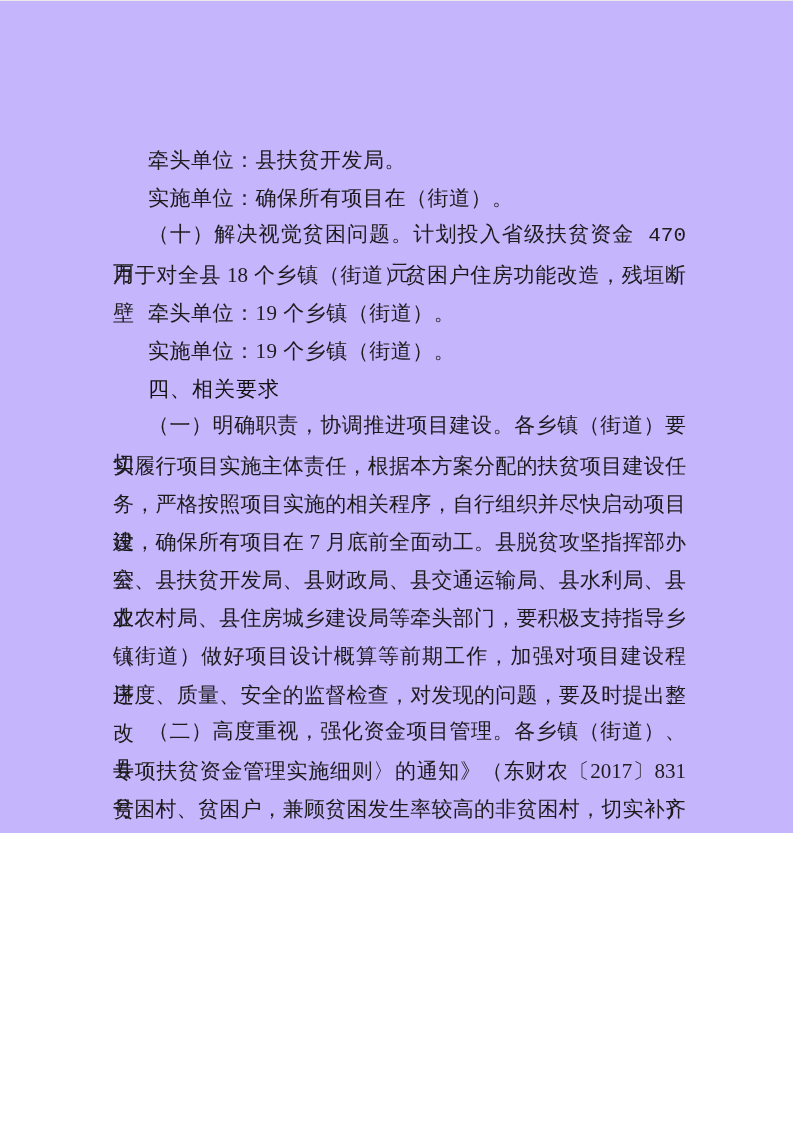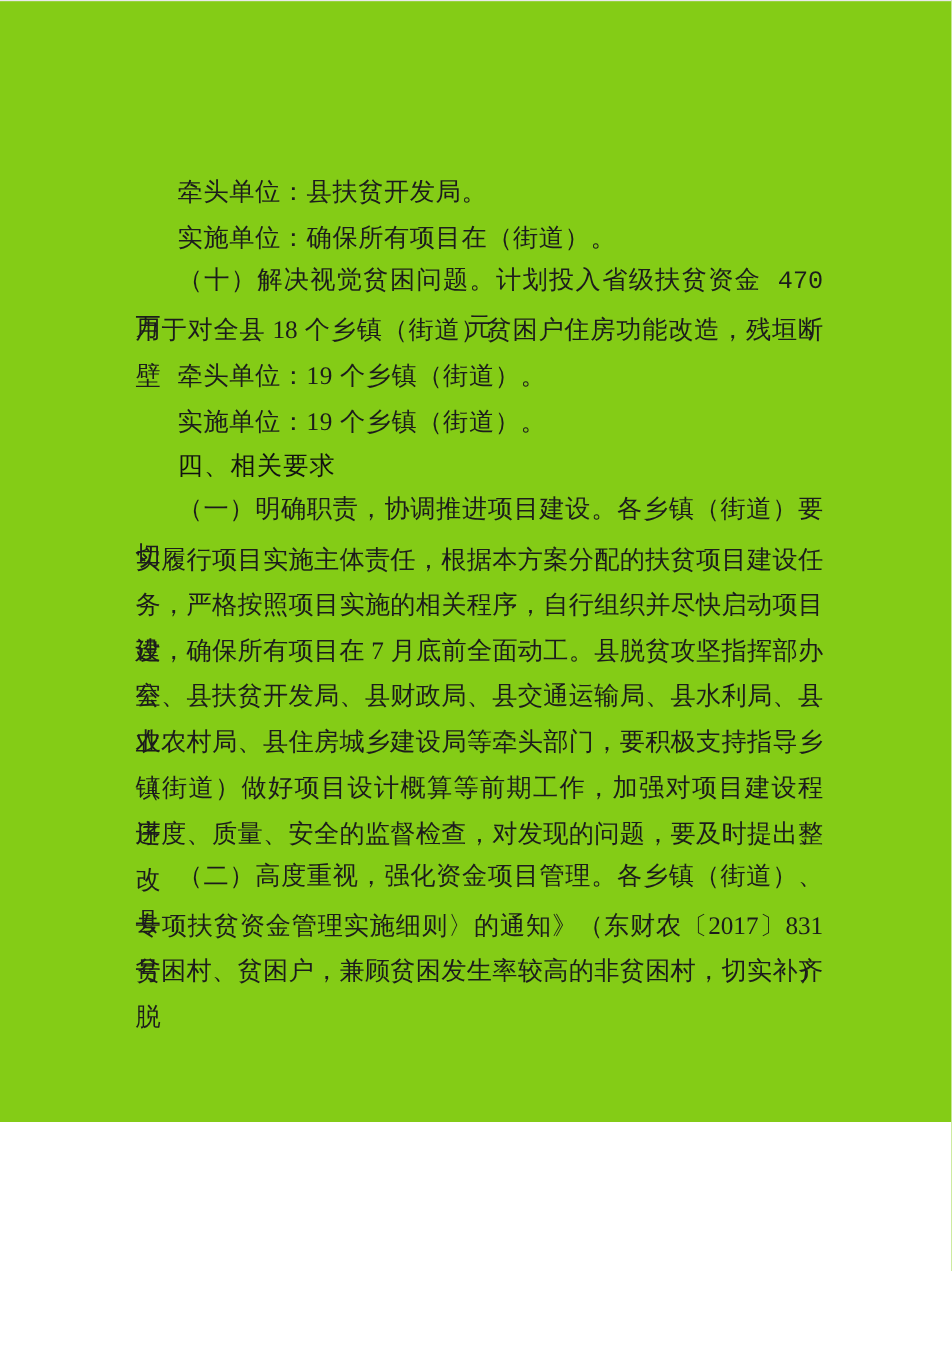--- a/index.html
+++ b/index.html
@@ -2,22 +2,22 @@
 <html><head>
 <meta charset="utf-8">
 <style>
   * { margin: 0; padding: 0; box-sizing: border-box; }
   html, body {
     background: #ffffff;
   }
   .doc-sheet {
     position: relative;
     width: 793px;
-    height: 935px;
-    background: #84cc16;
+    height: 833px;
+    background: #c4b5fd;
     overflow: hidden;
     border-top: 1px solid #e9e9e9;
     font-family: "Liberation Serif", "DejaVu Serif", serif;
     color: #1a1a1a;
   }
   .text-block {
     position: absolute;
     left: 113px;
     top: 140px;
     width: 573px;

